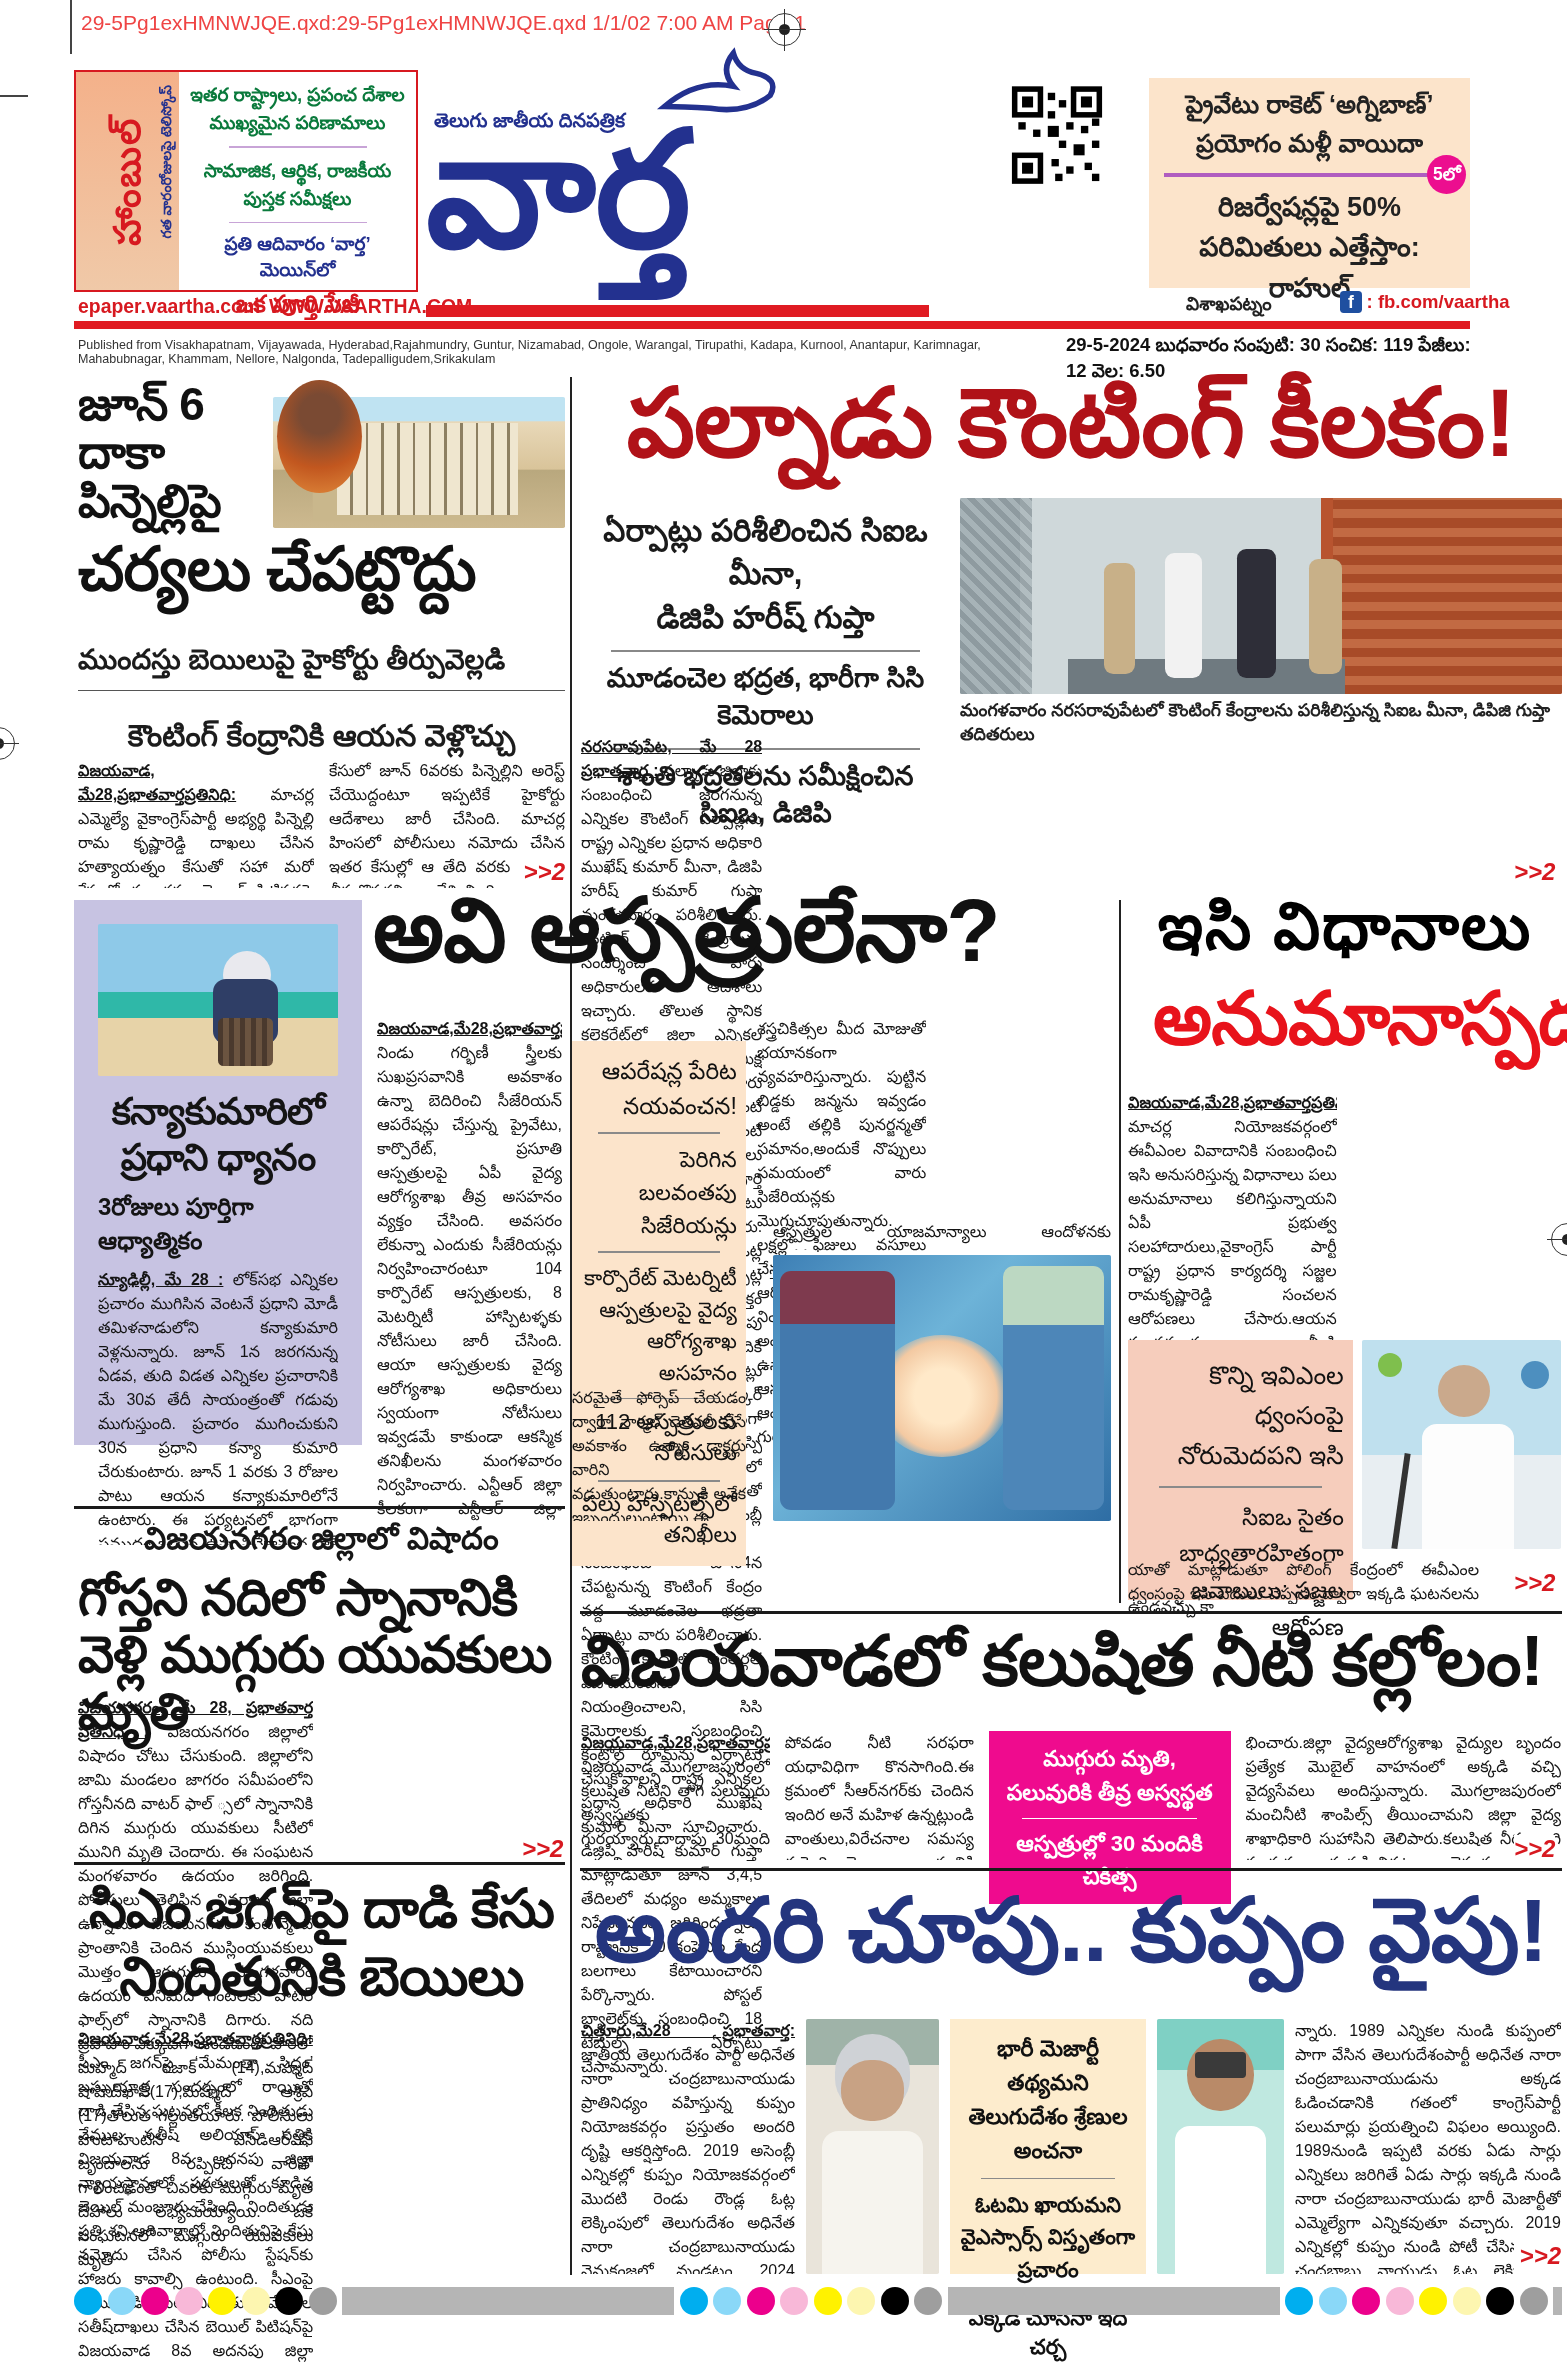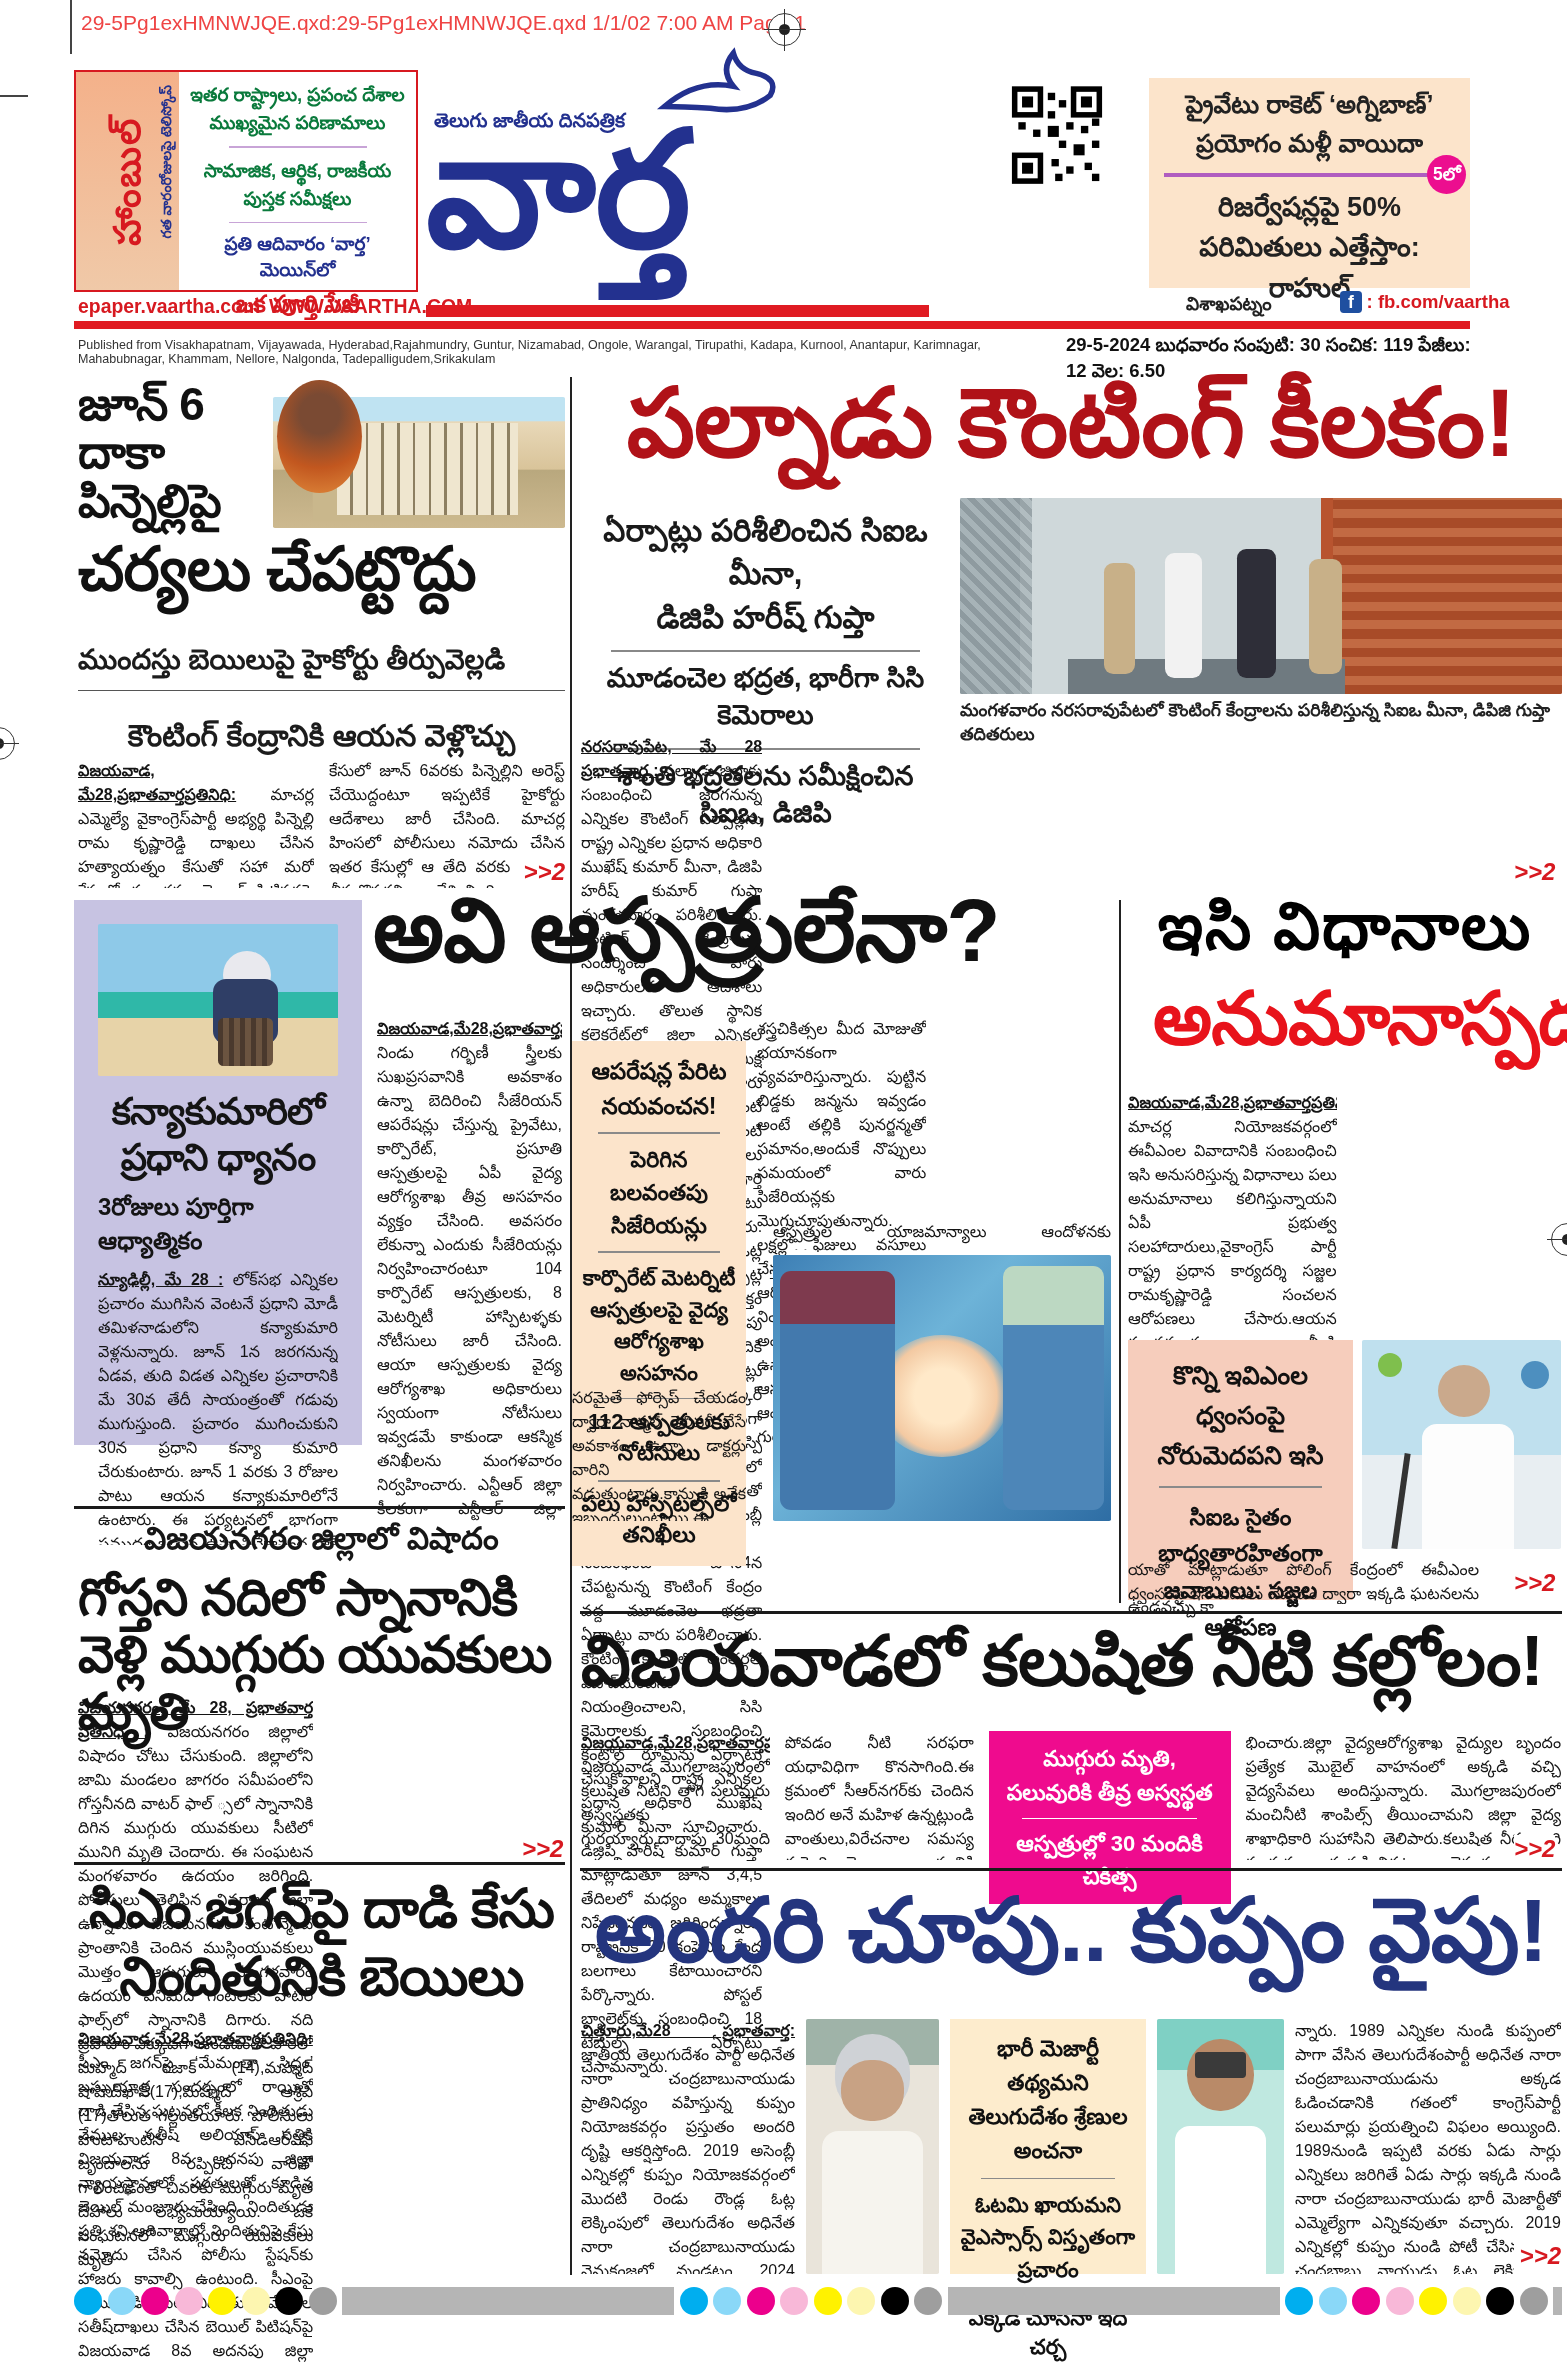--- a/index.html
+++ b/index.html
@@ -6,21 +6,21 @@
   .page{position:relative;width:1567px;height:2363px;background:#ffffff;overflow:hidden;
         font-family:"Liberation Sans",sans-serif;color:#111;}
   .abs{position:absolute;}
   .bt{font-size:16px;line-height:1.5;text-align:justify;color:#141414;overflow:hidden;}
   .bt b{font-weight:800;text-decoration:underline;}
   .jump{color:#d71920;font-weight:800;font-size:24px;font-style:italic;}
   .rule{background:#1a1a1a;}
   .photo{overflow:hidden;border-radius:1.8px;}
   .cap{font-size:17.5px;font-weight:700;color:#222;}
   .hl{font-weight:800;letter-spacing:-0.9px;}
-  .boxline{font-weight:700;text-align:center;}
+  .boxline{font-weight:400;text-align:right;}
   .divline{height:1.8px;background:#b9743f;opacity:.55;margin:9.2px auto;}
   .colorbar{display:flex;align-items:center;gap:5.5px;}
   .dot{width:28px;height:28px;border-radius:50%;}
   .bar{height:28px;background:#b5b5b5;}
   .reg{width:31px;height:31px;border:1.8px solid #333;border-radius:50%;position:relative;background:#fff;}
   .reg:before,.reg:after{content:"";position:absolute;background:#333;}
   .reg:before{left:50%;top:-5.5px;width:1.8px;height:42px;margin-left:-0.9px;}
   .reg:after{top:50%;left:-5.5px;height:1.8px;width:42px;margin-top:-0.9px;}
   .reg i{position:absolute;left:50%;top:50%;width:11px;height:11px;margin:-5.5px 0 0 -5.5px;border-radius:50%;background:#222;}
   .vline{width:1.8px;background:#222;}

